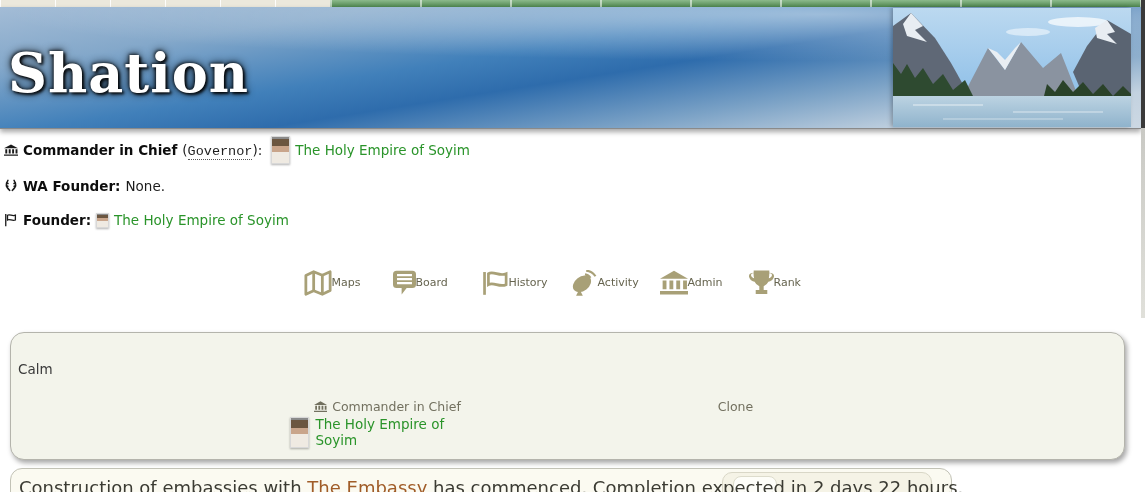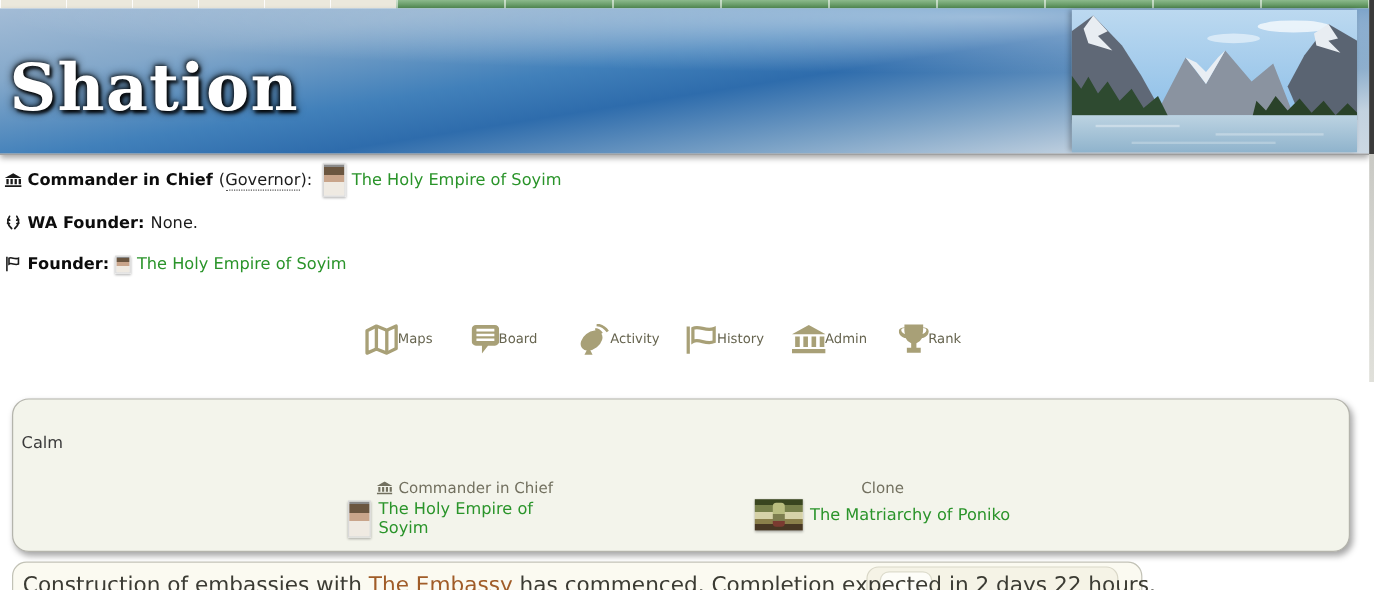--- a/index.html
+++ b/index.html
@@ -25,21 +25,21 @@
       font-weight:700;font-size:54px;color:#fff;letter-spacing:1px;
       text-shadow:0 0 8px rgba(0,0,0,.95),2px 2px 3px rgba(0,0,0,.9),-1px -1px 3px rgba(0,0,0,.6);}
   .banner-photo{position:absolute;left:893px;top:1px;width:238px;height:119px;box-shadow:-2px 0 4px rgba(0,0,0,.25);}
   .right-edge{position:absolute;left:1141px;top:0;width:4px;height:320px;
       background:linear-gradient(to bottom,#3a3a3a 0,#3a3a3a 128px,#c9c9c4 128px,#e0e0da 318px,rgba(0,0,0,0) 318px);}
 
   
   .iline{position:absolute;left:4px;display:flex;align-items:center;gap:5px;font-size:13.5px;color:#1c1c1c;white-space:nowrap;}
   .iline .b{font-weight:bold;color:#0d0d0d;}
   .iline .ico{display:inline-flex;color:#1a1a1a;}
-  .dotted{border-bottom:1px dotted #555;}
+  .dotted{border-bottom:1px dotted #555;font-family:Liberation Mono, monospace;}
   a.green{color:#2a942a;text-decoration:none;}
   a.brown{color:#a05c28;text-decoration:none;}
   .flag-soyim{display:inline-block;width:17px;height:26px;border:1px solid #d8d8d8;box-shadow:0 1px 2px rgba(0,0,0,.3);
       background:linear-gradient(180deg,#8a8a8a 0 8%,#6b5640 8% 34%,#c9a58b 34% 56%,#efeae2 56% 100%);}
   .flag-soyim.tiny{width:11px;height:13px;}
   .flag-soyim.mid{width:18px;height:29px;}
   .flag-poniko{position:relative;display:inline-block;width:40px;height:26px;box-shadow:0 1px 2px rgba(0,0,0,.3);
       background:linear-gradient(180deg,#39451f 0 20%,#77804a 20% 40%,#d6d2a8 40% 62%,#8a7f4a 62% 80%,#473723 80% 100%);}
   .flag-poniko::after{content:"";position:absolute;left:15px;top:3px;width:10px;height:20px;
       background:linear-gradient(180deg,#b9bd80 0 45%,#7d7d4e 45% 75%,#7a3a30 75% 100%);border-radius:3px;}
@@ -169,40 +169,40 @@
       <span class="nico">
         <svg width="23" height="26" viewBox="0 0 16 17" fill="currentColor">
             <path d="M2.5 0h11A2.5 2.5 0 0116 2.5v7a2.5 2.5 0 01-2.5 2.5H9.5L6 16.5V12H2.5A2.5 2.5 0 010 9.5v-7A2.5 2.5 0 012.5 0z"></path>
             <path d="M2.8 3h10.4M2.8 5.8h10.4M2.8 8.6h10.4" stroke="#fff" stroke-width="1.5"></path>
           </svg>
       </span>
       <span class="nlabel">Board</span>
     </div>
     <div class="navitem">
       <span class="nico">
+        <svg width="27" height="26" viewBox="0 0 16 15" fill="none" stroke="currentColor" stroke-width="1.6">
+            <path d="M1.5 1v13.5"></path>
+            <path d="M3.8 2c3-1.8 6.5 1.8 10.5 0v6.5c-4 1.8-7.5-1.8-10.5 0z"></path>
+          </svg>
+      </span>
+      <span class="nlabel">History</span>
+    </div>
+    <div class="navitem">
+      <span class="nico">
         <svg width="27" height="26" viewBox="0 0 16 15" fill="currentColor">
             <ellipse cx="6.5" cy="8" rx="6" ry="4.2" transform="rotate(-38 6.5 8)"></ellipse>
             <path d="M5 11l2 4h-4z"></path>
             <path d="M11.5 4.5a4.5 4.5 0 00-3.2-2.1" fill="none" stroke="currentColor" stroke-width="1.3"></path>
             <path d="M14.5 3.5A7.5 7.5 0 009 .2" fill="none" stroke="currentColor" stroke-width="1.3"></path>
           </svg>
       </span>
       <span class="nlabel">Activity</span>
     </div>
     <div class="navitem">
       <span class="nico">
-        <svg width="27" height="26" viewBox="0 0 16 15" fill="none" stroke="currentColor" stroke-width="1.6">
-            <path d="M1.5 1v13.5"></path>
-            <path d="M3.8 2c3-1.8 6.5 1.8 10.5 0v6.5c-4 1.8-7.5-1.8-10.5 0z"></path>
-          </svg>
-      </span>
-      <span class="nlabel">History</span>
-    </div>
-    <div class="navitem">
-      <span class="nico">
         <svg width="28" height="26" viewBox="0 0 16 14" fill="currentColor">
             <path d="M8 0l8 4.5H0zM1.5 5.5h2.2v5H1.5zm3.9 0h2.2v5H5.4zm3.9 0h2.2v5H9.3zm3.9 0h2.2v5h-2.2zM0 11.5h16V13.5H0z"></path>
           </svg>
       </span>
       <span class="nlabel">Admin</span>
     </div>
     <div class="navitem">
       <span class="nico">
         <svg width="25" height="26" viewBox="0 0 16 16" fill="currentColor">
             <path d="M3 0h10v1.5c1.8 0 3.2.8 3 2.4-.3 2-2.2 3.1-3.6 3.3A5.2 5.2 0 019.4 10v2.4h2.3V15H4.3v-2.6h2.3V10a5.2 5.2 0 01-3-2.8C2.2 7 0.3 5.9 0 3.9c-.2-1.6 1.2-2.4 3-2.4zm0 1.8c-1 0-1.8.4-1.7 1.2.2 1.1 1.2 1.8 2 2A7.7 7.7 0 013 1.8zm10 0c0 1.1-.1 2.2-.3 3.2.8-.2 1.8-.9 2-2 .1-.8-.7-1.2-1.7-1.2z"></path>
@@ -227,24 +227,20 @@
     <span class="nrow">
       <span class="flag-soyim mid"></span>
       <a class="green" href="#">The Holy Empire of Soyim</a>
     </span>
   </div>
 
   <div class="officer off2">
     <span class="role">
       <span>Clone</span>
     </span>
-    <span class="nrow">
-      <span class="flag-poniko"></span>
-      <a class="green" href="#">The Matriarchy of Poniko</a>
-    </span>
   </div>
 
   <div class="emb-box"></div>
   <div class="emb-inner"></div>
   <div class="emb-pill"></div>
   <div class="emb-text"><span>Construction of embassies with </span><a class="brown" href="#">The Embassy</a><span> has commenced. Completion expected in 2 days 22 hours.</span></div>
 
 </div>
 
 </body></html>

